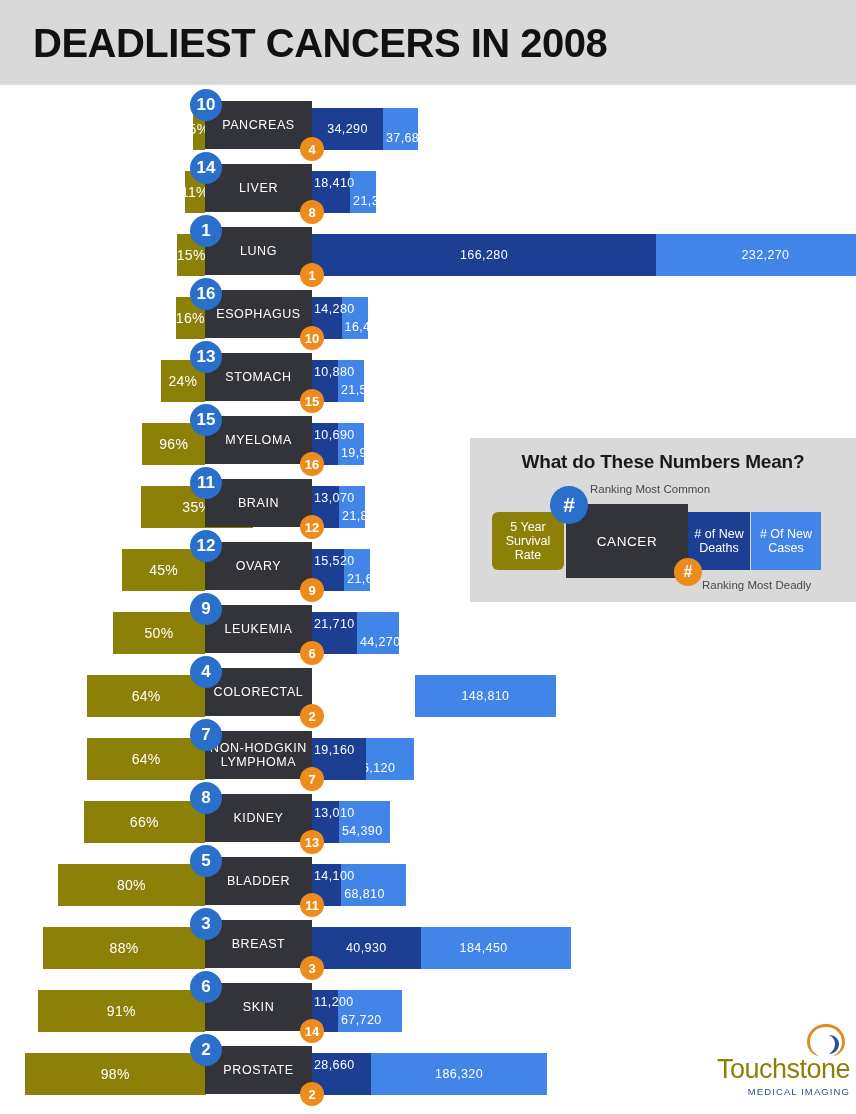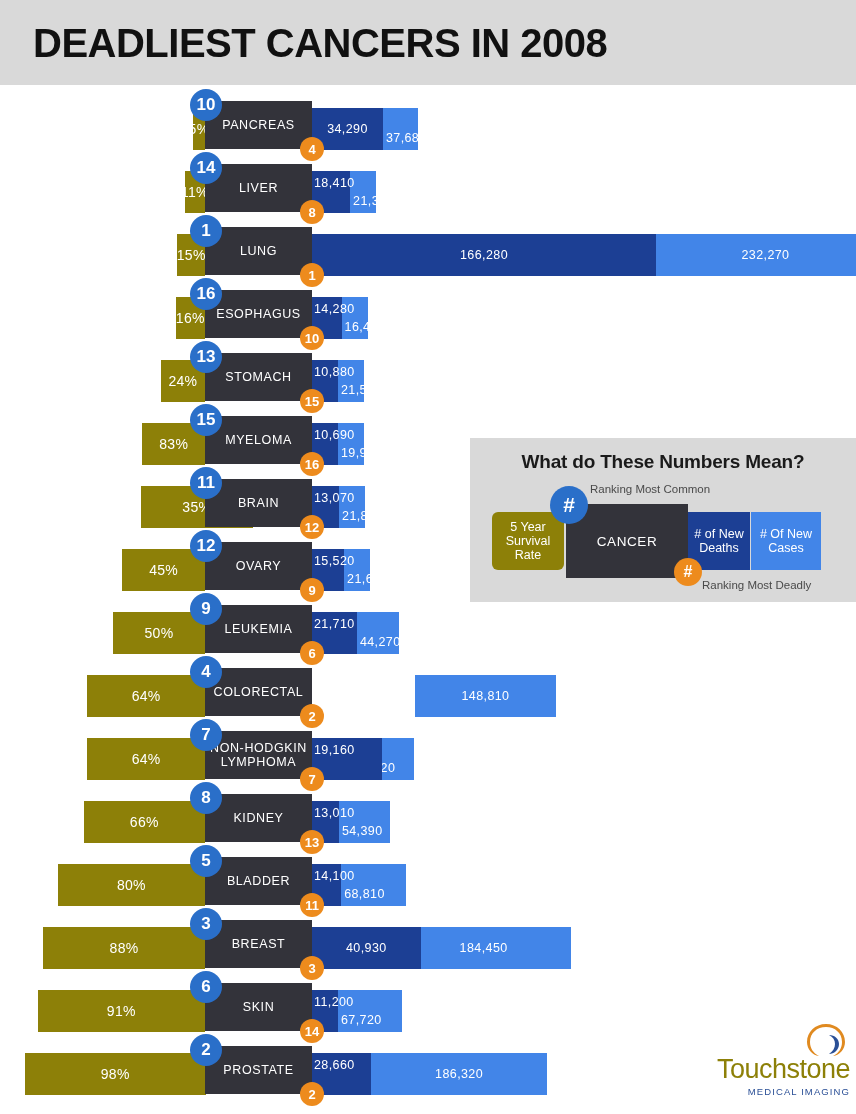--- a/index.html
+++ b/index.html
@@ -214,21 +214,21 @@
         <span class="lbl">21,500</span>
       </div>
       <div class="name-box">
         <span class="nm">STOMACH</span>
       </div>
       <div class="badge badge-common">13</div>
       <div class="badge badge-deadly">15</div>
     </div>
     <div class="row" style="top: 326px;">
       <div class="bar-survival" style="left:142.44px;width:62.56px;">
-        <span class="lbl">83%</span>
+        <span class="lbl">96%</span>
       </div>
       <div class="bar-deaths narrow" style="width:26px;">
         <span class="lbl">10,690</span>
       </div>
       <div class="bar-cases narrow" style="left:338px;width:26px;">
         <span class="lbl">19,920</span>
       </div>
       <div class="name-box">
         <span class="nm">MYELOMA</span>
       </div>
@@ -293,21 +293,21 @@
       <div class="name-box">
         <span class="nm">COLORECTAL</span>
       </div>
       <div class="badge badge-common">4</div>
       <div class="badge badge-deadly">2</div>
     </div>
     <div class="row" style="top: 641px;">
       <div class="bar-survival" style="left:87.24px;width:117.76px;">
         <span class="lbl">64%</span>
       </div>
-      <div class="bar-deaths narrow" style="width:54px;padding-left:16px;">
+      <div class="bar-deaths narrow" style="width:54px;">
         <span class="lbl">19,160</span>
       </div>
       <div class="bar-cases narrow" style="left:351.638200625451px;width:62.325366168683004px;">
         <span class="lbl">66,120</span>
       </div>
       <div class="name-box">
         <span class="nm">NON-HODGKIN<br>LYMPHOMA</span>
       </div>
       <div class="badge badge-common">7</div>
       <div class="badge badge-deadly">7</div>

